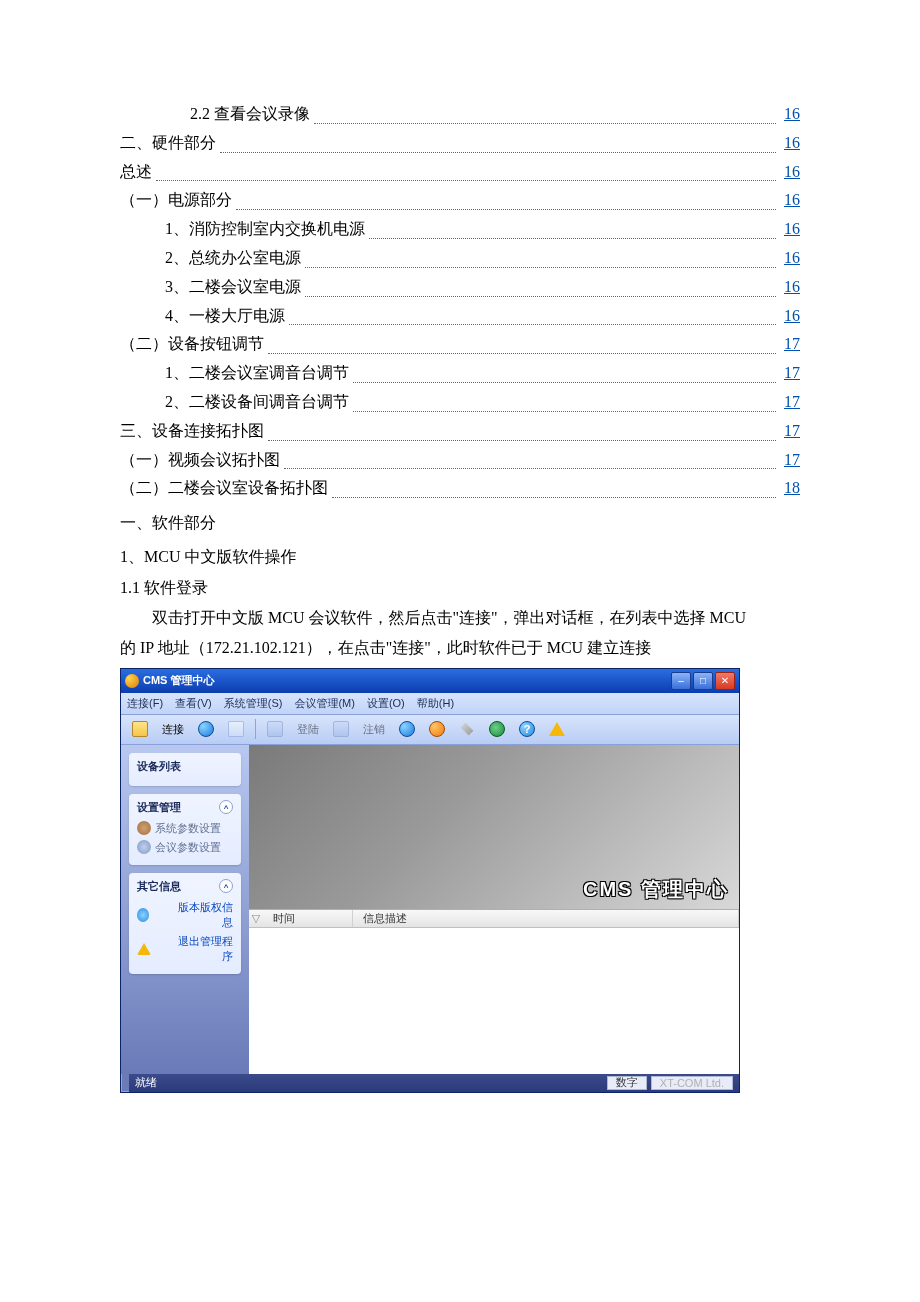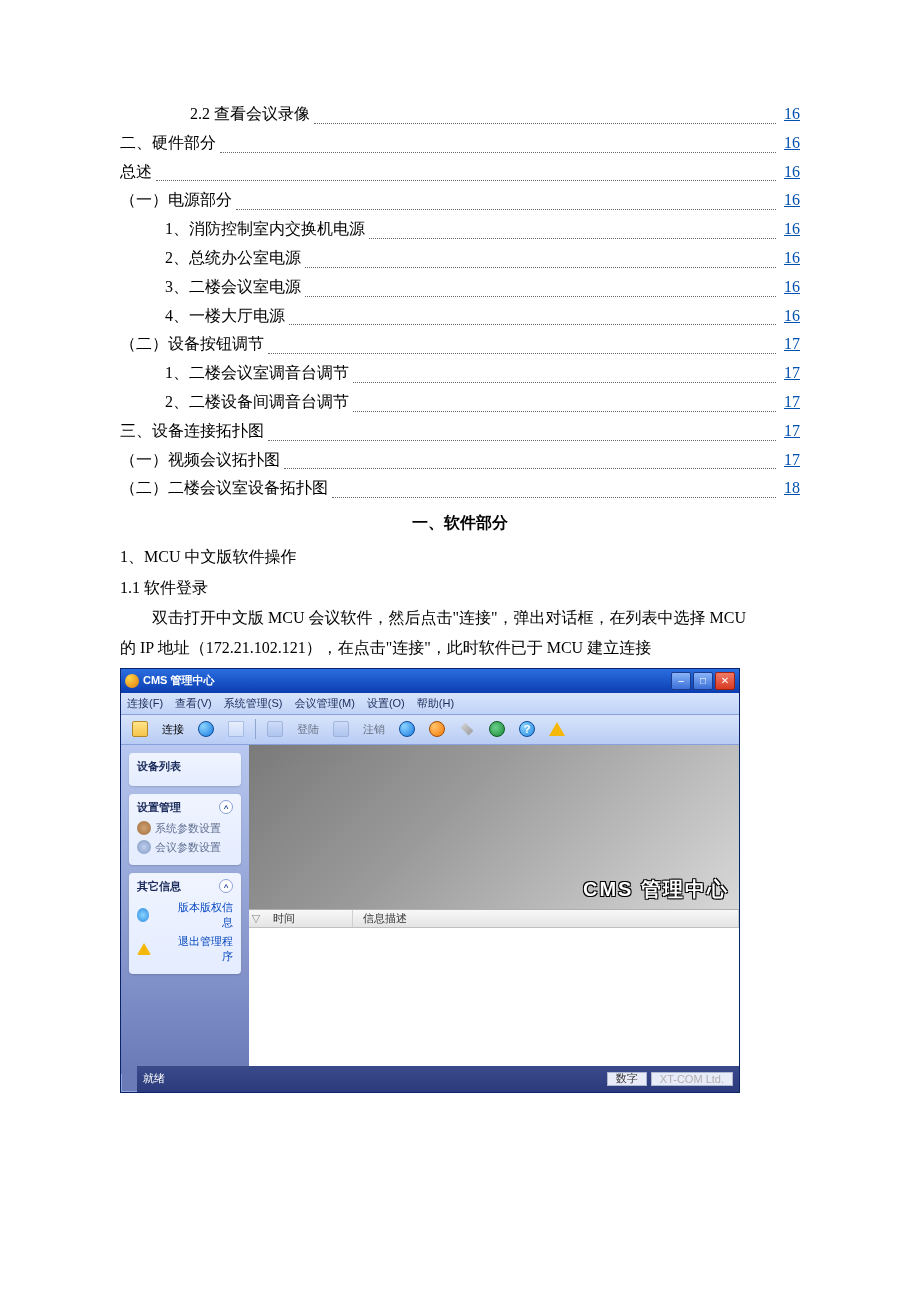--- a/index.html
+++ b/index.html
@@ -6,21 +6,21 @@
   body { background: #fff; font-family: "SimSun", "宋体", "Times New Roman", serif; font-size: 16px; color: #000; }
   .page { width: 920px; margin: 0 auto; padding: 100px 120px 50px 120px; }
   .toc { }
   .toc-row { display: flex; align-items: flex-end; line-height: 1.8; }
   .toc-row.lvl0 { padding-left: 0; }
   .toc-row.lvl1 { padding-left: 45px; }
   .toc-row.lvl2 { padding-left: 70px; }
   .toc-page { color: #0050b0; text-decoration: underline; padding-left: 4px; font-family: "Times New Roman", serif; }
   .toc-label { white-space: nowrap; color: #000; }
   .toc-leader { flex: 1; border-bottom: 1px dotted #666; position: relative; top: -5px; margin: 0 4px; }
-  .section-title { text-align: center; margin: 10px 0 8px 0; font-weight: bold; }
+  .section-title { text-align: left; margin: 10px 0 8px 0; font-weight: normal; }
   .body-line { line-height: 1.9; }
   .indent { text-indent: 2em; }
 
   .app { width: 620px; height: 425px; margin-top: 4px; font-family: Tahoma, "Microsoft YaHei", sans-serif; font-size: 11px; background: #6b7bb8; border: 1px solid #0a246a; box-shadow: 0 0 0 1px #8fa4d8 inset; position: relative; }
   .titlebar { height: 24px; background: linear-gradient(#2a6ee0, #0b3db0); display: flex; align-items: center; padding: 0 4px; color: #fff; }
   .title-icon { width: 14px; height: 14px; background: radial-gradient(circle at 30% 30%, #ffd54a, #e07a0a); border-radius: 50%; margin-right: 4px; }
   .title-text { flex: 1; font-weight: bold; }
   .win-btns { display: flex; gap: 2px; }
   .win-btn { width: 20px; height: 18px; background: linear-gradient(#8ab4f8,#3a6fd8); border: 1px solid #1a3c8a; border-radius: 2px; display: flex; align-items: center; justify-content: center; color: #fff; font-size: 10px; cursor: pointer; }
   .win-btn.close { background: linear-gradient(#f07a68,#d73a22); border-color: #a02010; }
@@ -57,21 +57,21 @@
   .mini-ico.warn { width:0;height:0;border-left:7px solid transparent;border-right:7px solid transparent;border-bottom:12px solid #f5b80a; }
 
   .main { flex: 1; display: flex; flex-direction: column; }
   .canvas { flex: 1; background: linear-gradient(135deg, #7a7a7a 0%, #9a9a9a 40%, #d8d8d8 100%); position: relative; }
   .brand { position: absolute; right: 10px; bottom: 6px; font-size: 20px; font-weight: bold; color: #fff; text-shadow: 1px 1px 0 #000, -1px -1px 0 #000, 1px -1px 0 #000, -1px 1px 0 #000; font-family: "SimHei", sans-serif; letter-spacing: 2px; }
   .logpane { height: 165px; background: #fff; border-top: 1px solid #b0b0b0; }
   .log-hd { height: 18px; background: linear-gradient(#f8f8f8,#e4e4e4); border-bottom: 1px solid #c0c0c0; display: flex; align-items: center; font-size: 11px; color: #333; }
   .log-col { padding: 0 10px; border-right: 1px solid #d0d0d0; height: 100%; display: flex; align-items: center; }
   .log-handle { width: 14px; display:flex; justify-content:center; color:#888; }
 
-  .statusbar { position: absolute; bottom: 0; left: 16px; right: 0; height: 26px; background: linear-gradient(#3a4a8a, #2a3a7a); display: flex; align-items: center; color: #fff; font-size: 11px; padding: 0 6px; }
+  .statusbar { position: absolute; bottom: 0; left: 8px; right: 0; height: 18px; background: linear-gradient(#3a4a8a, #2a3a7a); display: flex; align-items: center; color: #fff; font-size: 11px; padding: 0 6px; }
   .statusbar .sp { flex: 1; }
   .status-cell { background: #e8ecf8; color: #333; padding: 0 8px; height: 14px; margin-left: 4px; display: flex; align-items: center; border: 1px solid #b0b8d0; }
   .status-cell.dim { color: #b0b0b0; }
 </style>
 </head>
 <body>
 
 <div class="page">
 
   <div class="toc" id="toc">

